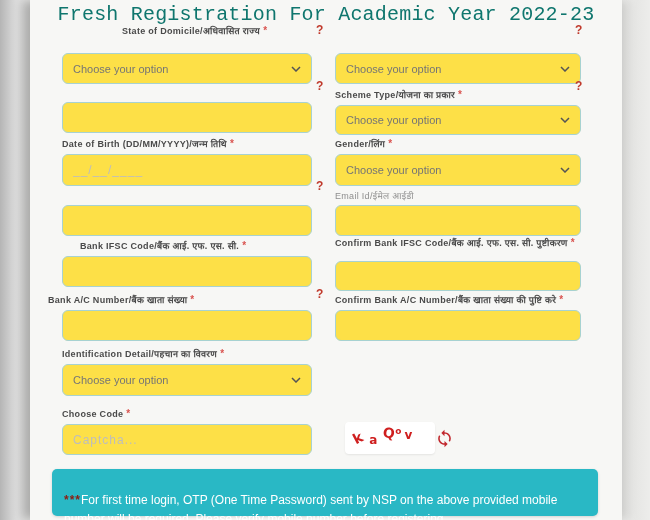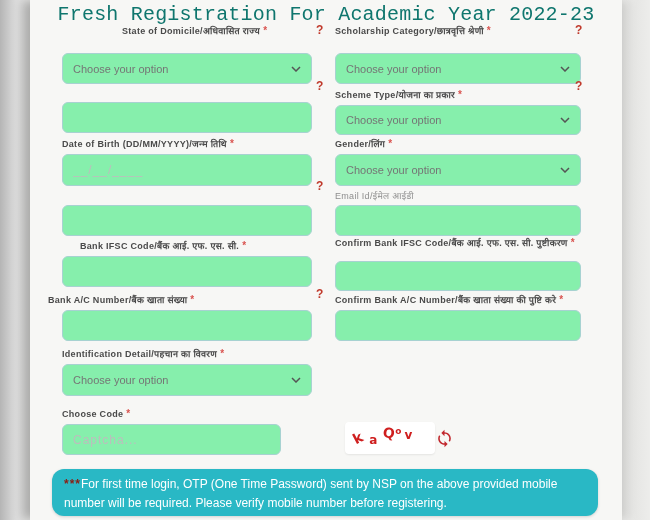--- a/index.html
+++ b/index.html
@@ -23,21 +23,21 @@
   .flabel {
     position:absolute;
     font-size:9px; font-weight:bold; color:#4a4a4a;
     letter-spacing:0.3px; line-height:1.35;
     white-space:nowrap;
   }
   .flabel.wrap { white-space:normal; width:250px; }
   .flabel.muted { color:#8f8f8f; }
   .flabel .req { color:#d9534f; margin-left:3px; font-size:10px; }
   .ctl {
-    position:absolute; background:#86efac;
+    position:absolute; background:#fde047;
     border:1px solid #a7d2d1; border-radius:6px;
   }
   .fselect { display:flex; align-items:center; padding:0 10px; cursor:pointer; }
   .fselect .sel-text { flex:1; font-size:11px; color:#757575; }
   .fselect .chev { display:flex; align-items:center; }
   input.finput {
     font-family:"Liberation Sans", sans-serif;
     font-size:12px; color:#333; padding:4px 10px; outline:none;
   }
   input.finput::placeholder { color:#bdbdbd; letter-spacing:1px; }
@@ -55,23 +55,23 @@
     font-weight:bold; color:#cf1f1f; display:inline-block;
   }
   .cc0 { font-size:14px; transform:rotate(-28deg); }
   .cc1 { font-size:12px; margin-left:7px; transform:translateY(2px); }
   .cc2 { font-size:14px; margin-left:6px; transform:translateY(-5px) rotate(8deg); }
   .cc3 { font-size:9px;  transform:translateY(-7px); }
   .cc4 { font-size:12px; margin-left:3px; transform:translateY(-3px); }
   .refresh-btn { position:absolute; cursor:pointer; line-height:0; }
   .note {
     position:absolute; left:22px; top:469px; width:546px; height:47px;
-    background:#29b8c5; border-radius:12px;
+    background:#29b8c5; border-radius:5px;
     color:#fff; font-size:12px; line-height:1.6;
-    padding:6px 12px; box-shadow:0 1px 3px rgba(0,0,0,0.15);
+    padding:22px 12px; box-shadow:0 1px 3px rgba(0,0,0,0.15);
   }
   .note .note-prefix { color:#8c1d12; font-weight:bold; letter-spacing:1px; }
 </style>
 </head>
 <body>
 
 <div class="card">
 
   <div class="page-title">Fresh Registration For Academic Year 2022-23</div>
 
@@ -114,25 +114,22 @@
     <span class="chev">
         <svg width="10" height="6" viewBox="0 0 10 6">
           <path d="M1 1l4 4 4-4" stroke="#555" stroke-width="1.5" fill="none"></path>
         </svg>
       </span>
   </div>
 
   <div class="flabel" style="left:32px; top:407px;">
     <span>Choose Code</span><span class="req">*</span>
   </div>
-  <input class="ctl finput" style="left: 32px; top: 424px; width: 219px; height: 31px;" placeholder="Captcha...">
-
-  <div class="flabel" style="left:305px; top:24px;">
-    <span>Scholarship Category/छात्रवृत्ति श्रेणी</span><span class="req">*</span>
-  </div>
+  <input class="ctl finput" style="left: 32px; top: 424px; width: 250px; height: 31px;" placeholder="Captcha...">
+
   <div class="ctl fselect" style="left:305px; top:53px; width:246px; height:31px;">
     <span class="sel-text">Choose your option</span>
     <span class="chev">
         <svg width="10" height="6" viewBox="0 0 10 6">
           <path d="M1 1l4 4 4-4" stroke="#555" stroke-width="1.5" fill="none"></path>
         </svg>
       </span>
   </div>
 
   <div class="flabel" style="left:305px; top:88px;">

